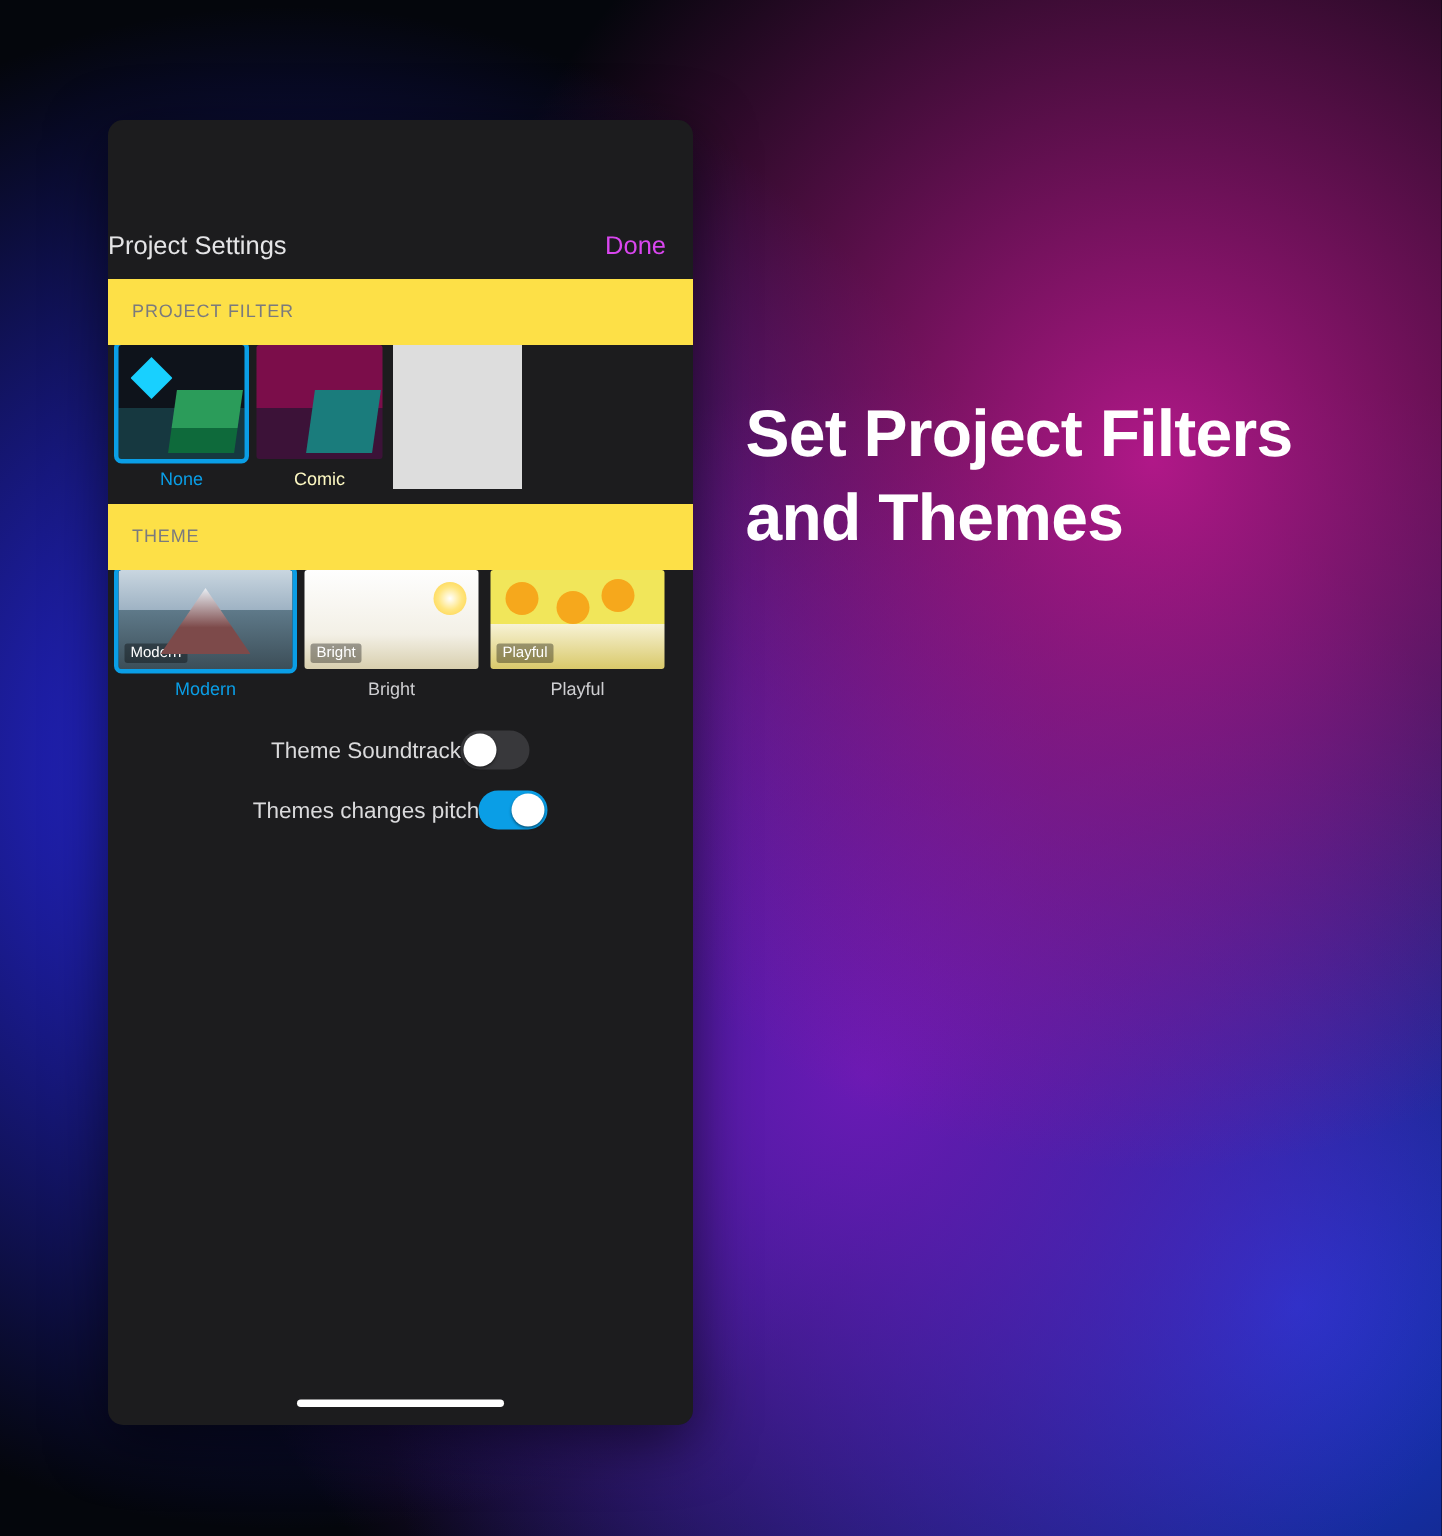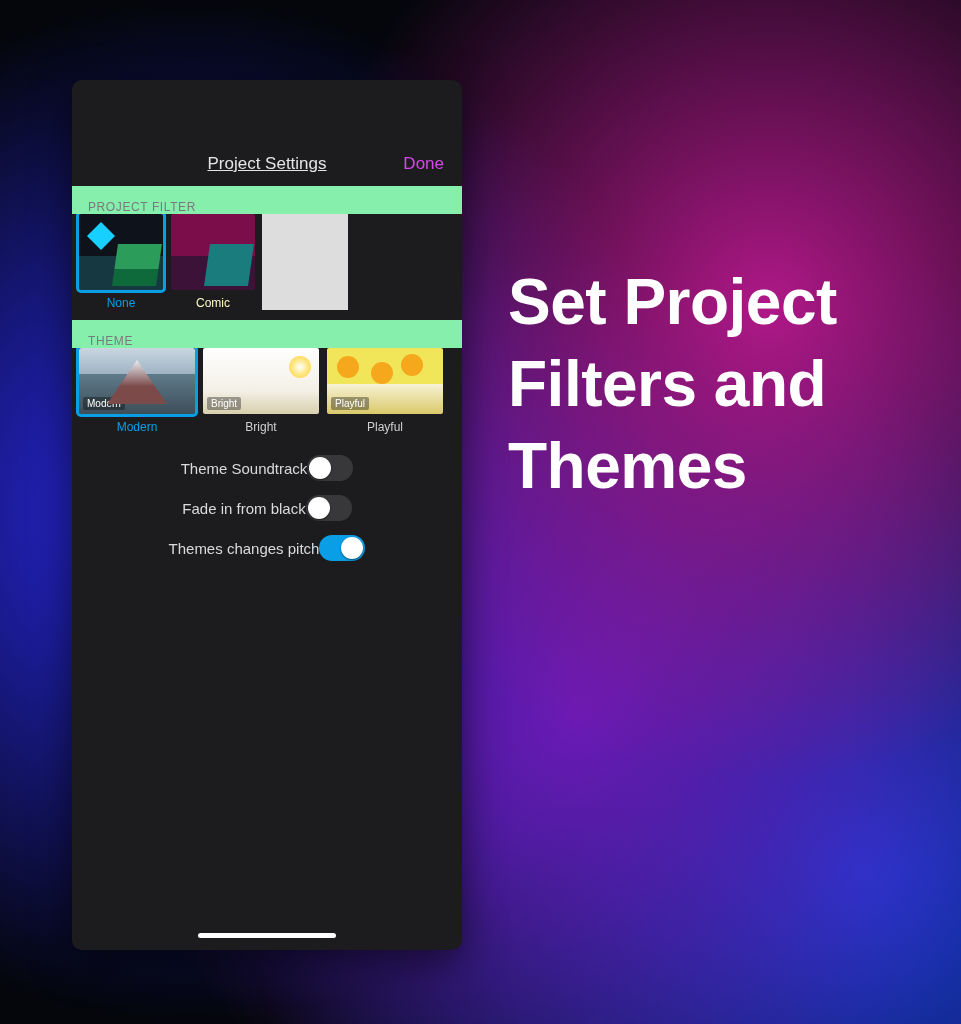--- a/index.html
+++ b/index.html
@@ -27,41 +27,39 @@
     display: flex;
     flex-direction: column;
   }
 
   .phone-topspace { height: 62px; }
 
   .nav {
     height: 44px;
     display: flex;
     align-items: center;
-    justify-content: center;
     position: relative;
     color: #e4e4e6;
     font-size: 17px;
     font-weight: 400;
-    text-decoration: underline;
   }
   .nav .done {
     position: absolute;
     right: 18px;
     color: #d946ef;
     font-size: 17px;
     font-weight: 500;
   }
 
   .section-label {
     font-size: 12px;
     letter-spacing: 0.6px;
     color: #7a7a7e;
-    padding: 14px 16px 0 16px;
-    background: #86efac;
+    padding: 14px 16px 16px 16px;
+    background: #fde047;
     text-transform: uppercase;
   }
 
   .hstrip {
     display: flex;
     gap: 6px;
     padding: 0 6px 10px 6px;
     overflow: hidden;
     background: #1c1c1e;
   }
@@ -152,25 +150,25 @@
   .toggle.on { background:#0a9ee6; }
   .toggle.on .knob { left:22px; }
 
   .home-indicator {
     position:absolute; bottom:12px; left:50%; transform:translateX(-50%);
     width:138px; height:5px; border-radius:3px; background:#fff;
   }
 
   .headline {
     position:absolute;
-    left: 508px;
+    left: 497px;
     top: 262px;
     color:#fff;
     font-weight:800;
-    font-size:64px;
+    font-size:44px;
     line-height:1.28;
     letter-spacing:-0.5px;
     width: 440px;
   }
 </style>
 </head>
 <body>
 
 <div class="phone">
   <div class="phone-topspace"></div>
@@ -223,26 +221,20 @@
   </div>
 
   <div class="rows">
     <div class="row">
       <span>Theme Soundtrack</span>
       <div class="toggle">
           <div class="knob"></div>
         </div>
     </div>
     <div class="row">
-      <span>Fade in from black</span>
-      <div class="toggle">
-          <div class="knob"></div>
-        </div>
-    </div>
-    <div class="row">
       <span>Themes changes pitch</span>
       <div class="toggle on">
           <div class="knob"></div>
         </div>
     </div>
   </div>
 
   <div class="home-indicator"></div>
 </div>
 

